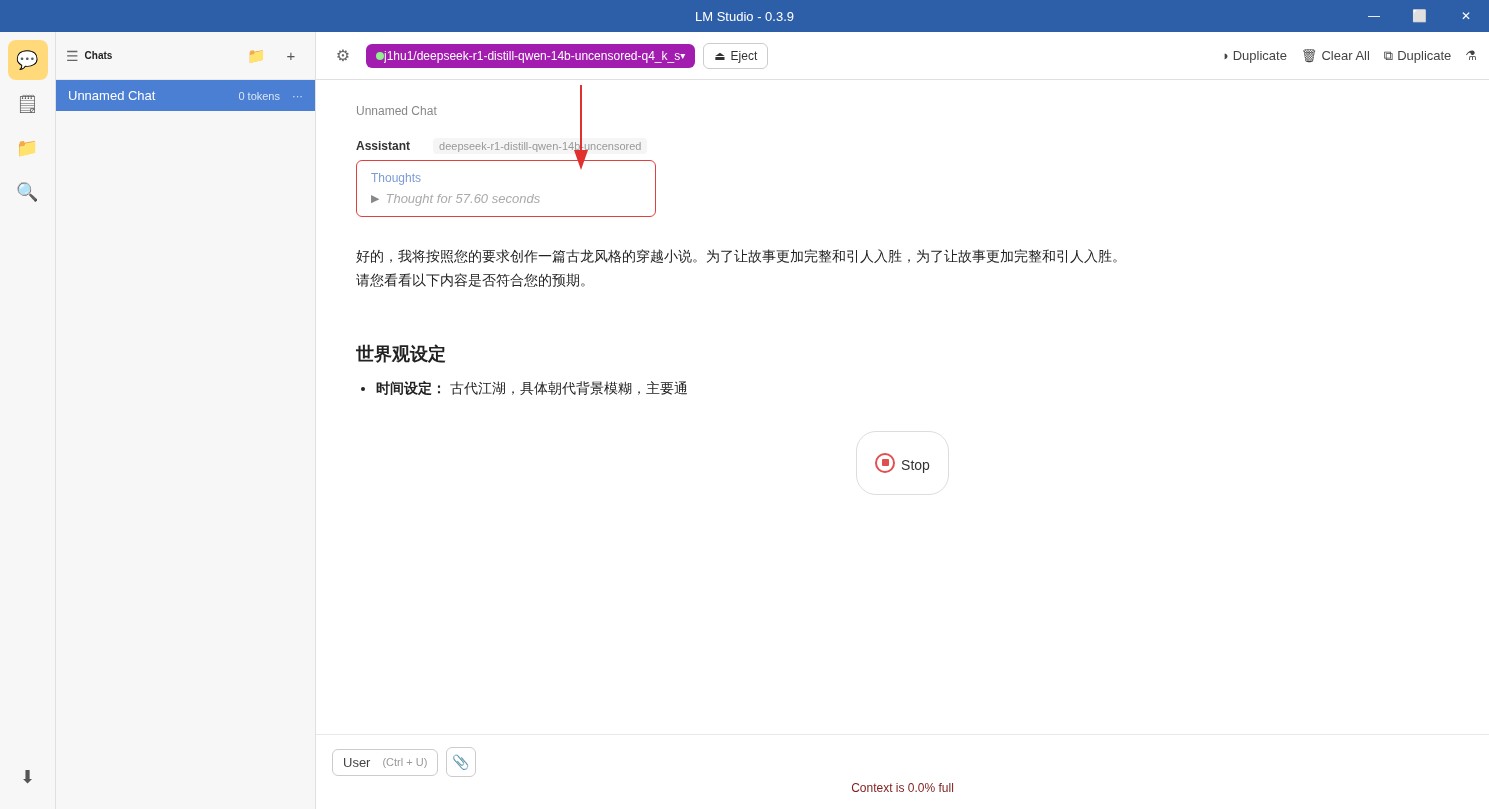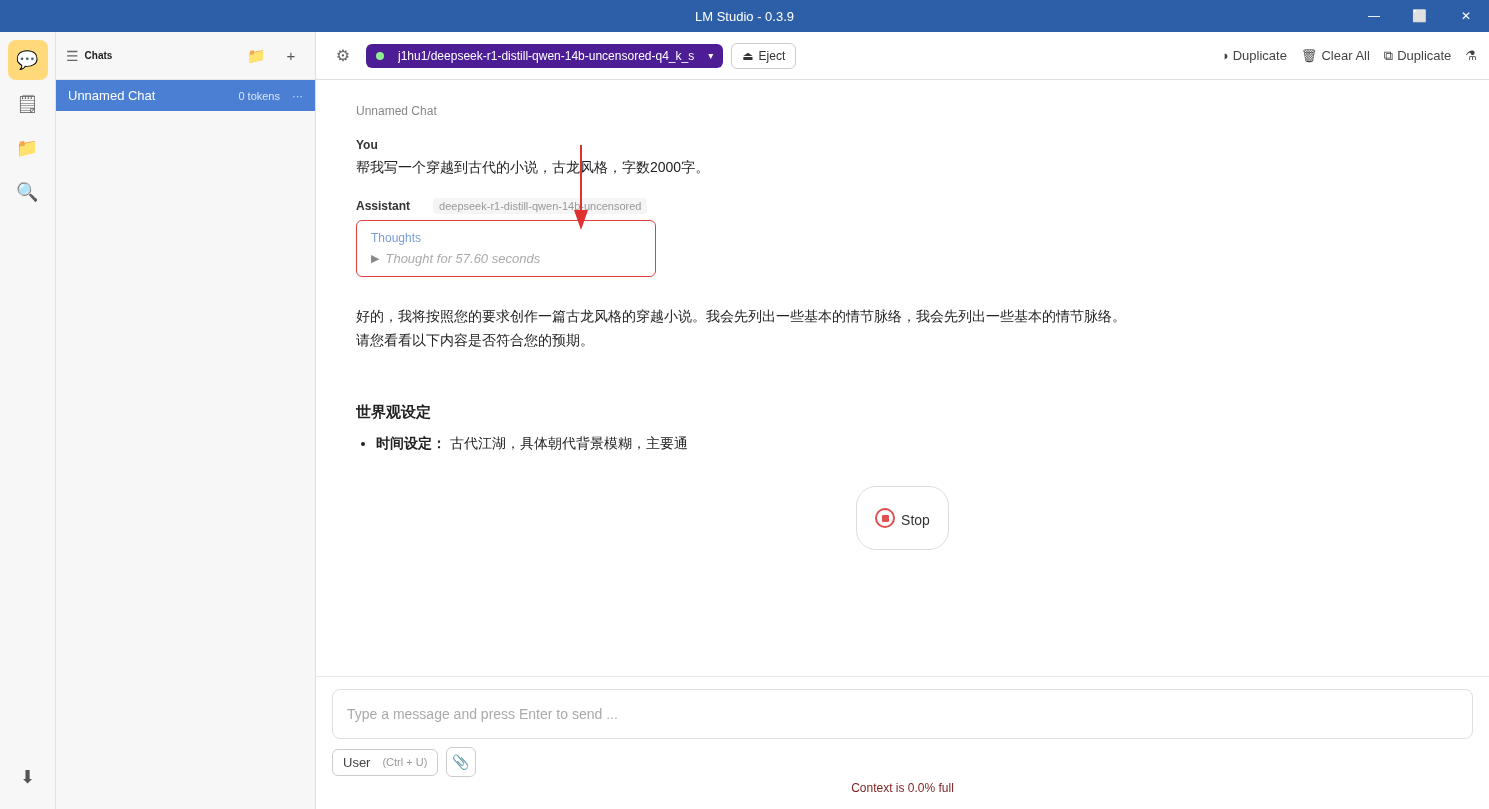--- a/index.html
+++ b/index.html
@@ -133,27 +133,27 @@
       padding: 0 12px;
       gap: 8px;
     }
     .top-bar-gear {
       width: 30px; height: 30px;
       display: flex; align-items: center; justify-content: center;
       border-radius: 5px; cursor: pointer; color: #666; font-size: 16px;
     }
 
     .model-selector {
-      background: #4c1d95;
+      background: #a21caf;
       color: white;
       border-radius: 6px;
       padding: 5px 10px;
       display: flex;
       align-items: center;
-      gap: 14px;
+      gap: 0;
       font-size: 12px;
       cursor: pointer;
       max-width: 380px;
     }
     .model-selector-dot {
       width: 8px; height: 8px;
       border-radius: 50%;
       background: #90ee90;
       flex-shrink: 0;
     }
@@ -279,21 +279,21 @@
       font-style: italic;
     }
 
     .assistant-response {
       font-size: 14px;
       color: #222;
       line-height: 1.7;
       max-width: 780px;
     }
     .assistant-response p { margin-bottom: 10px; }
-    .assistant-response h3 { font-size: 15px; font-weight: 700; margin-bottom: 8px; margin-top: 46px; }
+    .assistant-response h3 { font-size: 18px; font-weight: 700; margin-bottom: 8px; margin-top: 46px; }
     .assistant-response ul { padding-left: 20px; }
     .assistant-response li { margin-bottom: 4px; }
 
     
     .stop-area {
       display: flex;
       justify-content: center;
       padding: 10px 0;
     }
     .stop-btn {
@@ -453,24 +453,20 @@
         <div class="top-bar-right-btn">
           <span>⚗</span>
         </div>
       </div>
     </div>
 
     <div class="chat-content">
 
       <div class="chat-breadcrumb">Unnamed Chat</div>
 
-      <div class="message-you">
-        <div class="message-you-label">You</div>
-        <div class="message-you-text">帮我写一个穿越到古代的小说，古龙风格，字数2000字。</div>
-      </div>
 
       <div class="message-assistant">
         <div class="message-assistant-header">
           <span class="message-assistant-label">Assistant</span>
           <span class="message-assistant-model">deepseek-r1-distill-qwen-14b-uncensored</span>
         </div>
 
         
         <div style="position:relative; display:inline-block; margin-bottom: 14px;">
           <div class="thoughts-box">
@@ -487,21 +483,21 @@
               <marker id="arrowhead1" markerWidth="10" markerHeight="7" refX="0" refY="3.5" orient="auto">
                 <polygon points="0 0, 10 3.5, 0 7" fill="#e03030"></polygon>
               </marker>
             </defs>
             <line x1="145" y1="5" x2="145" y2="70" stroke="#e03030" stroke-width="2" marker-end="url(#arrowhead1)"></line>
           </svg>
         </div>
 
         
         <div class="assistant-response">
-          <p>好的，我将按照您的要求创作一篇古龙风格的穿越小说。我会先列出一些基本的情节脉络，我会先列出一些基本的情节脉络。请您看看以下内容是否符合您的预期。</p>
+          <p>好的，我将按照您的要求创作一篇古龙风格的穿越小说。为了让故事更加完整和引人入胜，为了让故事更加完整和引人入胜。请您看看以下内容是否符合您的预期。</p>
           <h3>世界观设定</h3>
           <ul>
             <li>
               <strong>时间设定：</strong>
               <span>古代江湖，具体朝代背景模糊，主要通</span>
             </li>
           </ul>
         </div>
       </div>
 
@@ -510,23 +506,20 @@
           <div class="stop-icon">
             <div class="stop-icon-inner"></div>
           </div>
           <span>Stop</span>
         </button>
       </div>
 
     </div>
 
     <div class="input-area">
-      <div class="input-box">
-        <span>Type a message and press Enter to send ...</span>
-      </div>
       <div class="input-controls">
         <button class="user-btn">
           <span>User</span>
           <span class="shortcut">(Ctrl + U)</span>
         </button>
         <div class="attach-btn">
           <span>📎</span>
         </div>
       </div>
       <div class="context-info">Context is 0.0% full</div>

